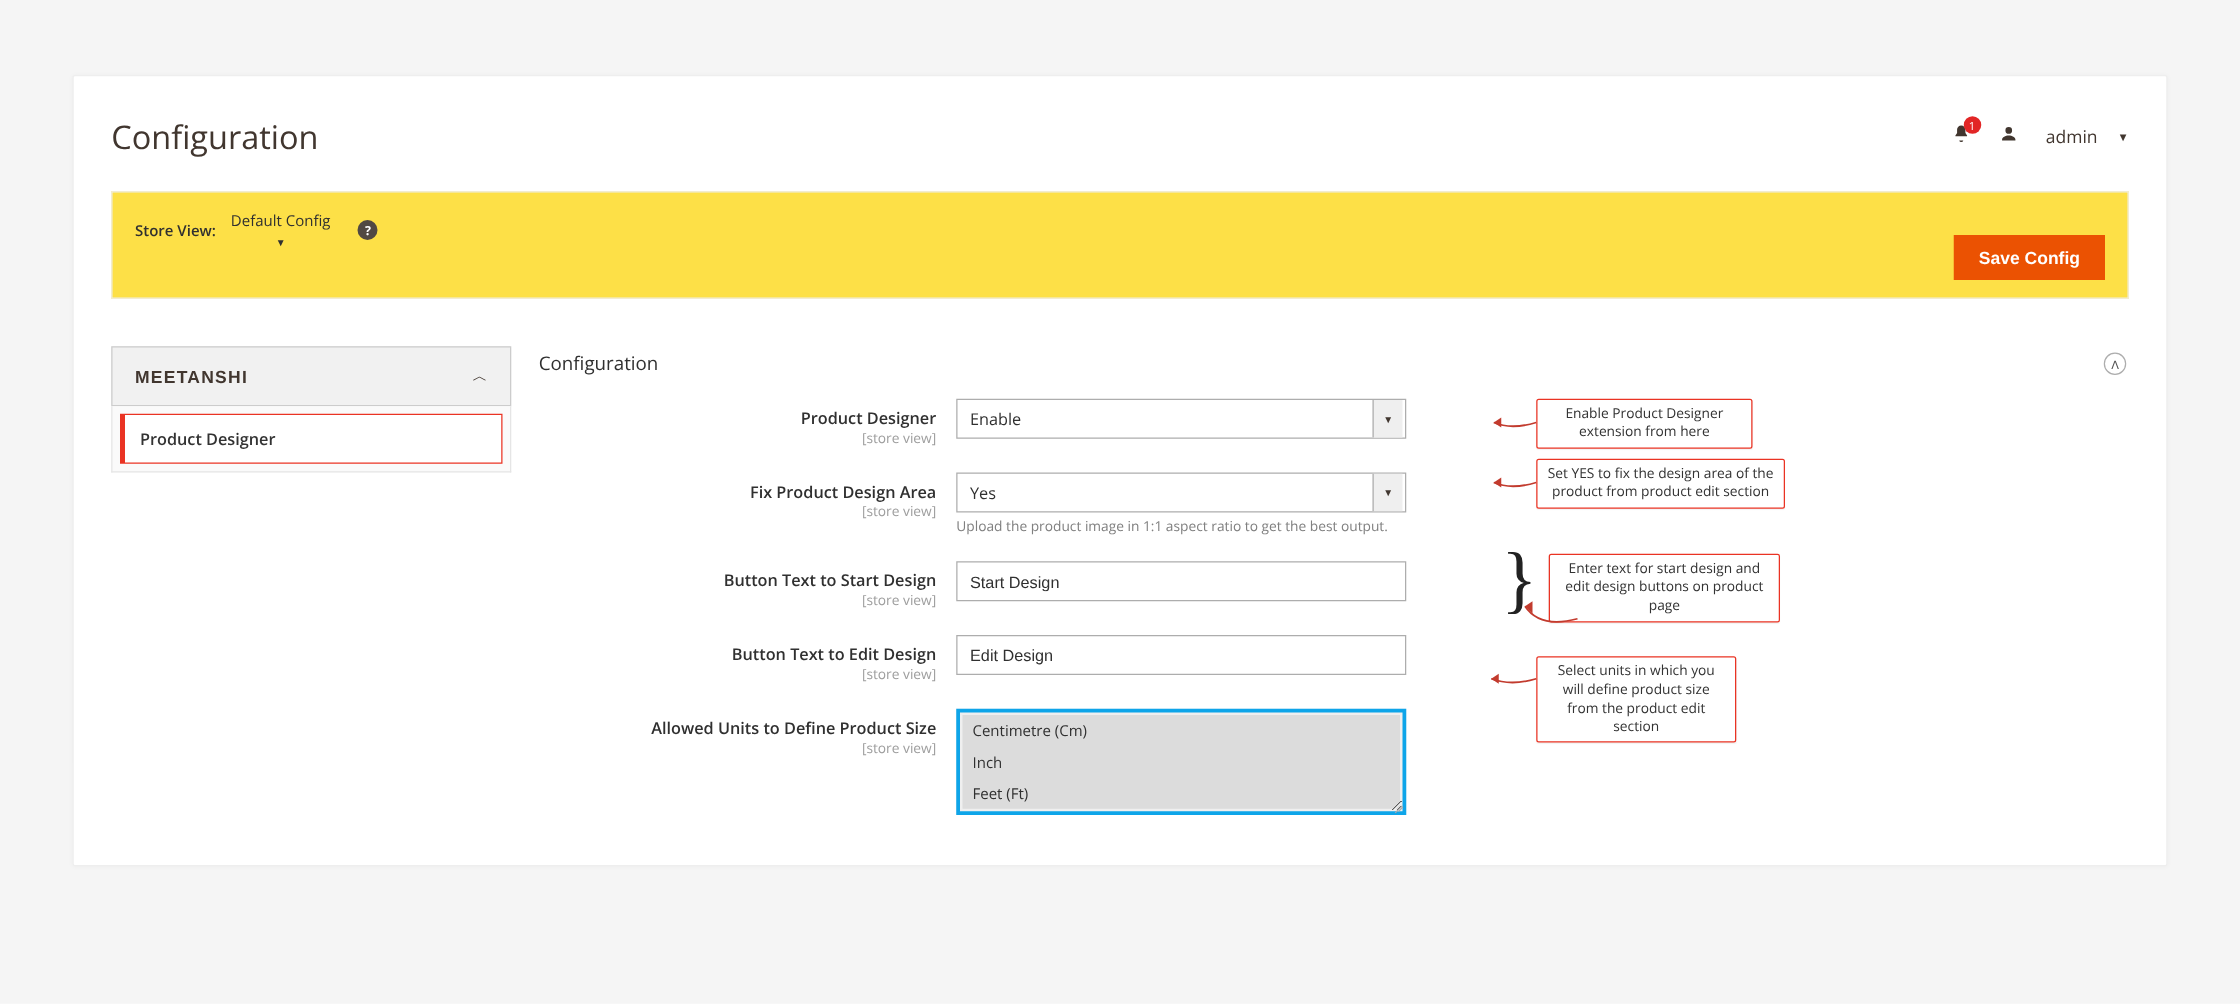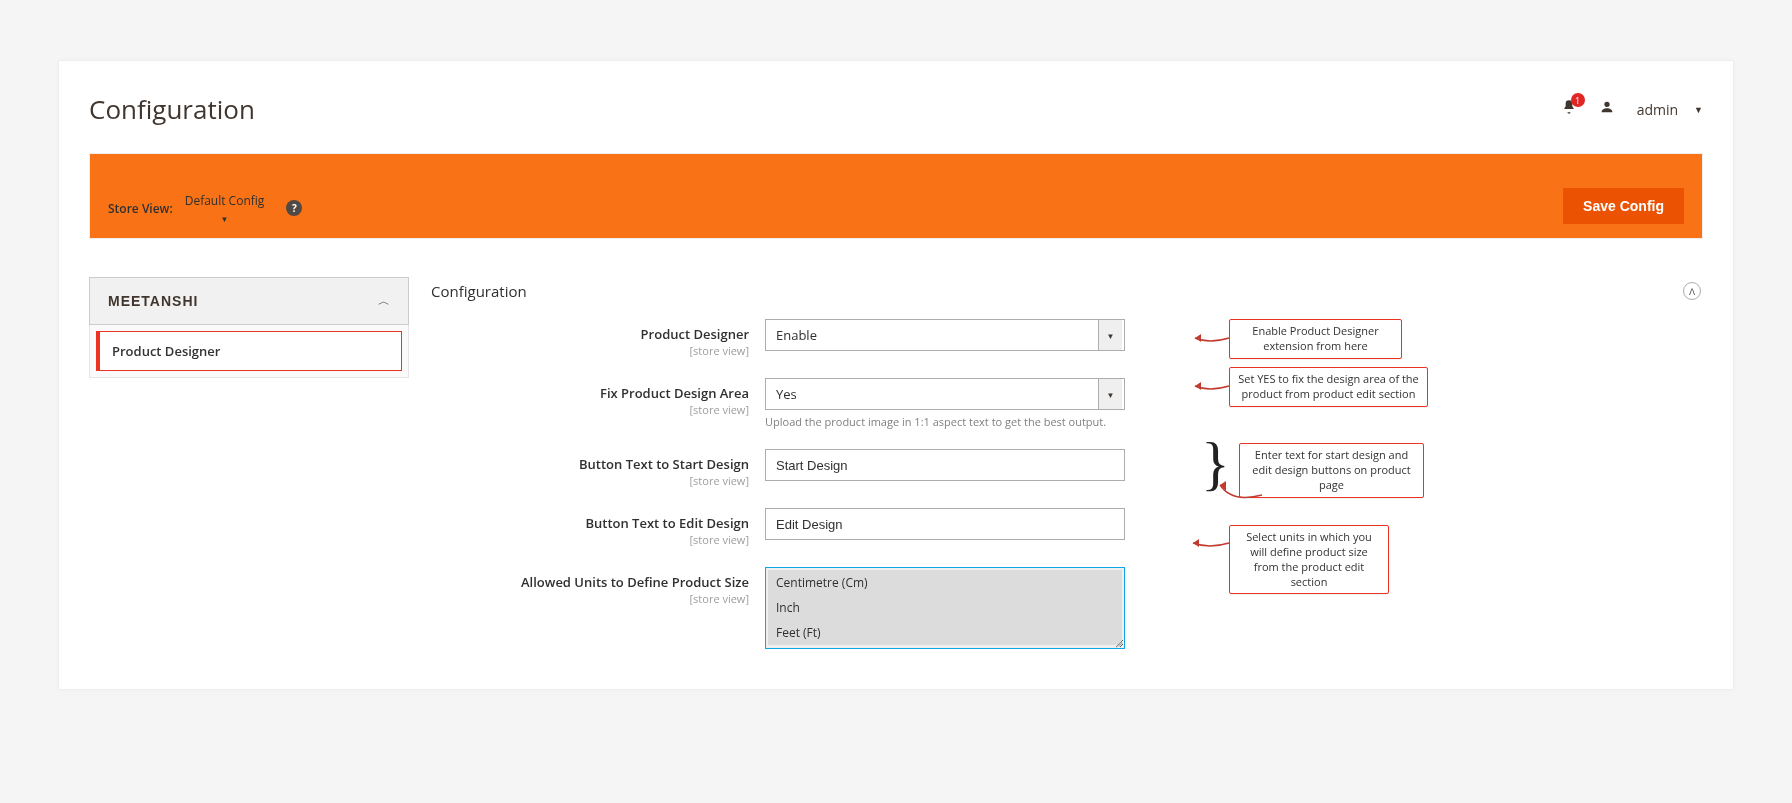--- a/index.html
+++ b/index.html
@@ -42,25 +42,25 @@
     min-width:14px; height:14px; font-size:9px;
     display:flex; align-items:center; justify-content:center;
     padding:0 3px;
   }
   .user-icon svg { width:16px; height:16px; fill:#41362f; }
   .admin-label { font-size:14px; color:#41362f; display:flex; align-items:center; gap:16px; cursor:pointer;}
   .admin-label .caret { font-size:9px; }
 
   .toolbar {
     margin-top: 26px;
-    background: #f97316;
+    background: #fde047;
     border: 1px solid #eee;
     padding: 14px 18px;
     display: flex;
-    align-items: flex-end;
+    align-items: flex-start;
     justify-content: space-between;
   }
   .store-view { display:flex; align-items:center; gap:12px; font-size:12px; }
   .store-view .label { font-weight:600; color:#303030; }
   .store-select { display:flex; align-items:center; gap:4px; color:#303030; cursor:pointer;flex-direction:column; }
   .store-select .caret { font-size:8px; }
   .help-icon {
     width:16px; height:16px; border-radius:50%;
     background:#514943; color:#fff;
     display:inline-flex; align-items:center; justify-content:center;
@@ -142,21 +142,21 @@
   .hint { font-size:11px; color:#808080; margin-top:4px; }
 
   .text-input {
     width:100%; height:32px;
     border:1px solid #adadad; padding:0 10px;
     font-size:13px; color:#303030;
   }
 
   .multi {
     width:100%;
-    border:1px solid #0ea5e9;
+    border:3px solid #0ea5e9;
     background:#efefef;
     resize:vertical;
     overflow:auto;
     min-height:82px;
     font-size:12px;
   }
   .multi-inner { background:#dcdcdc; margin:2px; }
   .opt {
     padding:4px 8px;
     color:#303030;
@@ -273,21 +273,21 @@
       <div class="form-row">
         <div class="form-label-col">
           <span class="form-label">Fix Product Design Area</span>
           <span class="scope">[store view]</span>
         </div>
         <div class="field-col">
           <div class="select">
             <span>Yes</span>
             <span class="dd">▼</span>
           </div>
-          <div class="hint">Upload the product image in 1:1 aspect text to get the best output.</div>
+          <div class="hint">Upload the product image in 1:1 aspect ratio to get the best output.</div>
         </div>
       </div>
 
       <div class="form-row">
         <div class="form-label-col">
           <span class="form-label">Button Text to Start Design</span>
           <span class="scope">[store view]</span>
         </div>
         <div class="field-col">
           <input class="text-input" value="Start Design" style="">

